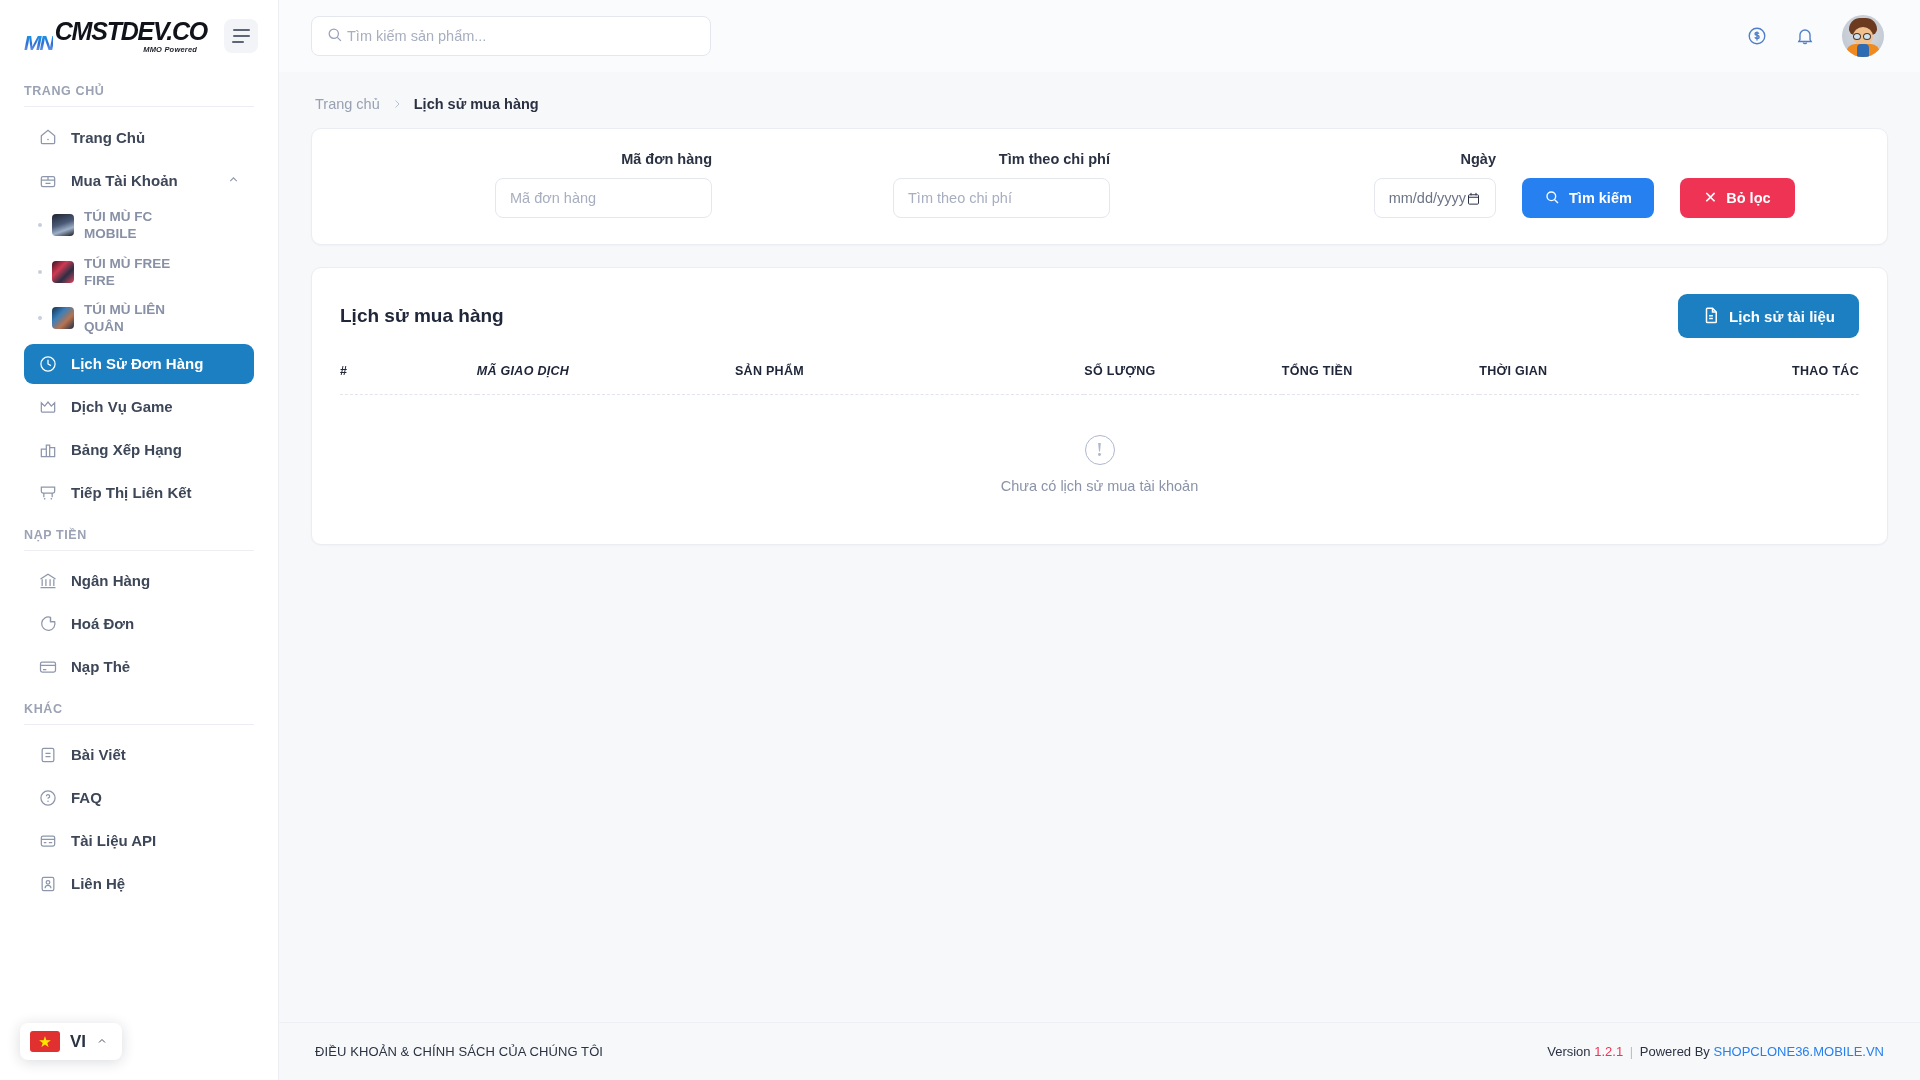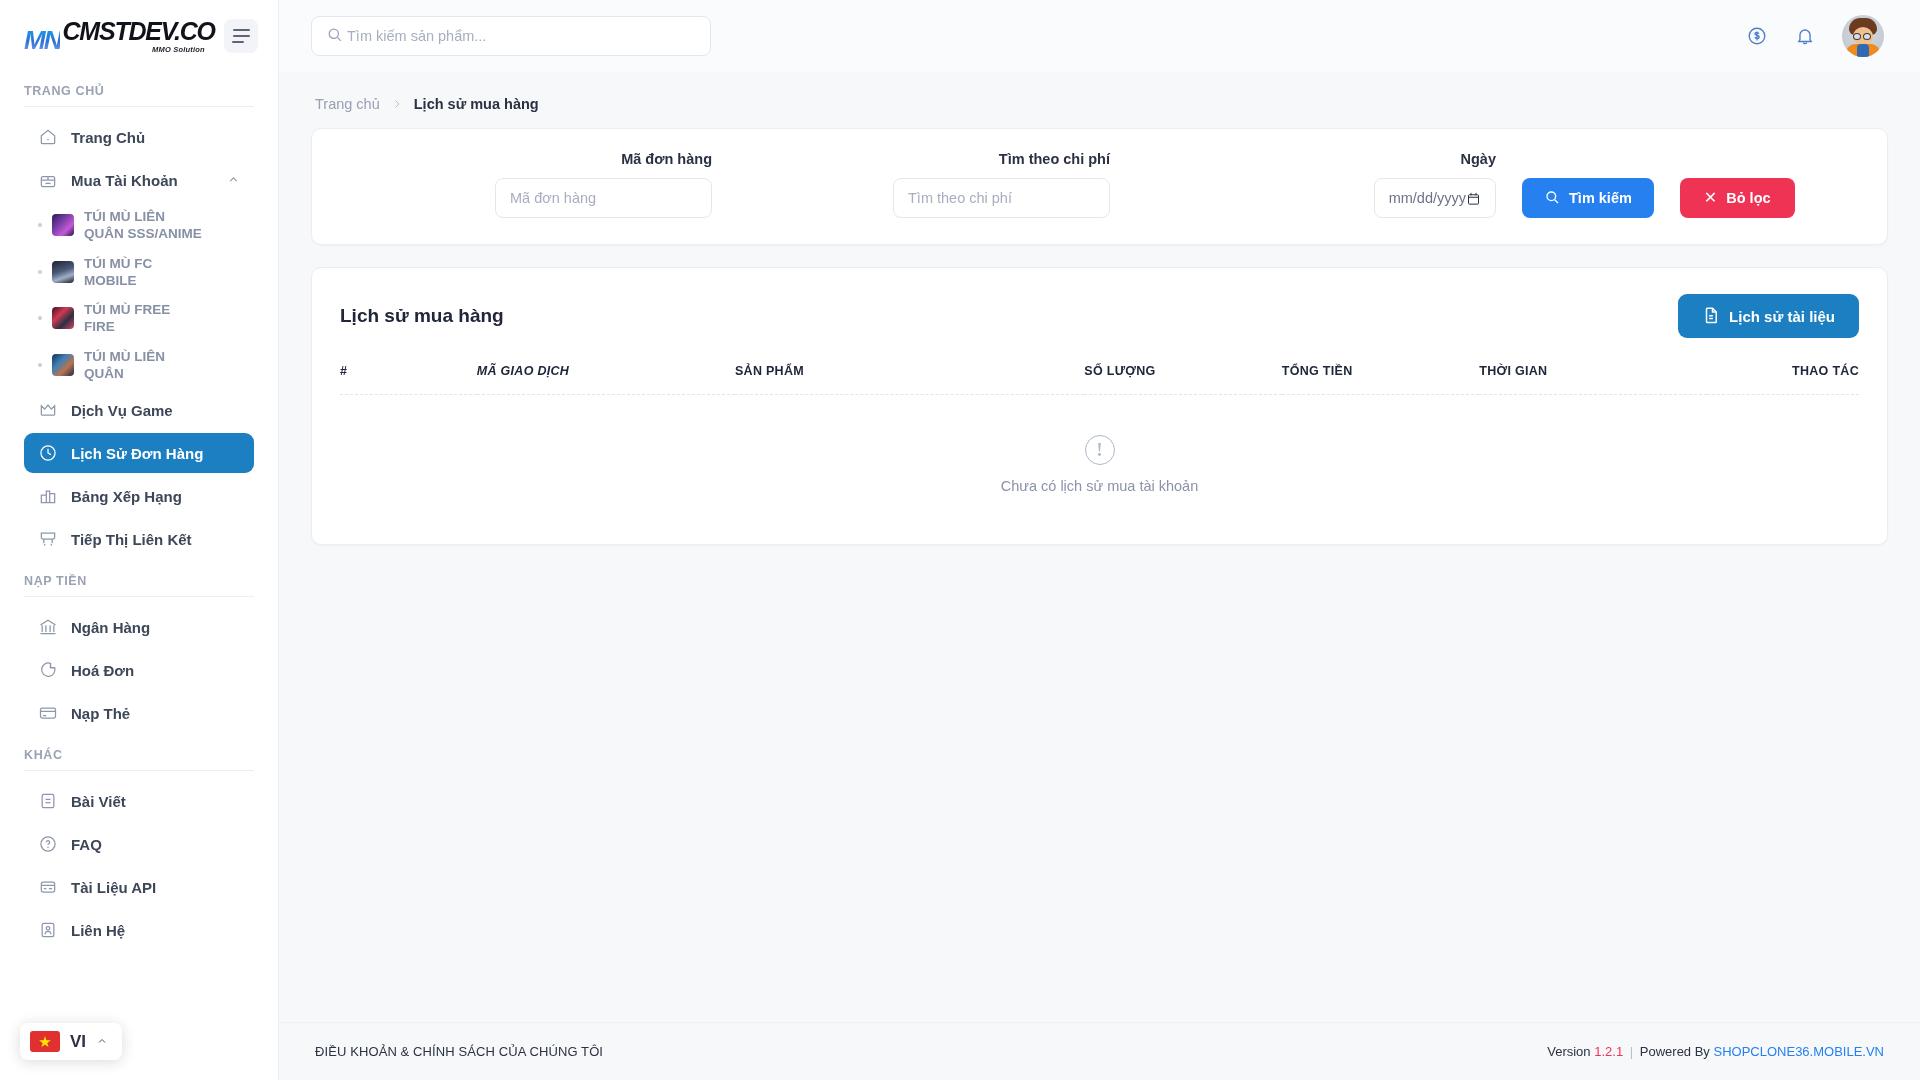--- a/index.html
+++ b/index.html
@@ -17,21 +17,21 @@
     border-right: 1px solid #eceef3;
     position: relative; flex: 0 0 279px;
     overflow: hidden;
   }
   .sb-head {
     height: 72px; display: flex; align-items: center;
     justify-content: space-between; padding: 0 20px 0 24px;
   }
   .logo { display: flex; align-items: flex-end; gap: 2px; }
   .logo-mark {
-    font-size: 26px; font-weight: 900; font-style: italic;
+    font-size: 21px; font-weight: 900; font-style: italic;
     letter-spacing: -2px; line-height: 1;
     background: linear-gradient(180deg,#14a5e8 0%,#2f6fd8 55%,#7aa2e8 100%);
     -webkit-background-clip: text; background-clip: text; color: transparent;
   }
   .logo-txtwrap { display:flex; flex-direction:column; align-items:flex-end; line-height:1; }
   .logo-txt {
     font-size: 25px; font-weight: 900; font-style: italic; color: #10131a;
     letter-spacing: -1.2px; line-height: 1;
   }
   .logo-sub {
@@ -205,21 +205,21 @@
 </style>
 </head>
 <body>
 
 <aside class="sidebar">
   <div class="sb-head">
     <div class="logo">
       <span class="logo-mark">MN</span>
       <span class="logo-txtwrap">
         <span class="logo-txt">CMSTDEV.CO</span>
-        <span class="logo-sub">MMO Solution</span>
+        <span class="logo-sub">MMO Powered</span>
       </span>
     </div>
     <div class="burger">
         <i></i>
         <i></i>
         <i></i>
       </div>
   </div>
 
   <div class="sb-section">TRANG CHỦ</div>
@@ -245,56 +245,51 @@
     <span>Mua Tài Khoản</span>
     <span class="chev">
       <svg viewBox="0 0 24 24">
           <polyline points="6,15 12,9 18,15"></polyline>
         </svg>
     </span>
   </div>
 
   <div class="sb-sub">
     <span class="dot"></span>
-    <span class="thumb th1"></span>
-    <span class="lbl">TÚI MÙ LIÊN QUÂN SSS/ANIME</span>
-  </div>
-  <div class="sb-sub">
-    <span class="dot"></span>
     <span class="thumb th2"></span>
     <span class="lbl">TÚI MÙ FC MOBILE</span>
   </div>
   <div class="sb-sub">
     <span class="dot"></span>
     <span class="thumb th3"></span>
     <span class="lbl">TÚI MÙ FREE FIRE</span>
   </div>
   <div class="sb-sub">
     <span class="dot"></span>
     <span class="thumb th4"></span>
     <span class="lbl">TÚI MÙ LIÊN QUÂN</span>
   </div>
 
-  <div class="sb-item">
-    <span class="ico">
-      <svg viewBox="0 0 24 24">
-          <path d="M4 7v10a1 1 0 0 0 1 1h14a1 1 0 0 0 1-1V7l-4 4-4-5-4 5z"></path>
-        </svg>
-    </span>
-    <span>Dịch Vụ Game</span>
-  </div>
-
   <div class="sb-item active">
     <span class="ico">
       <svg viewBox="0 0 24 24">
           <circle cx="12" cy="12" r="8.5"></circle>
           <polyline points="12,7 12,12 15.5,14"></polyline>
         </svg>
     </span>
     <span>Lịch Sử Đơn Hàng</span>
+  </div>
+
+  <div class="sb-item">
+    <span class="ico">
+      <svg viewBox="0 0 24 24">
+          <path d="M4 7v10a1 1 0 0 0 1 1h14a1 1 0 0 0 1-1V7l-4 4-4-5-4 5z"></path>
+        </svg>
+    </span>
+    <span>Dịch Vụ Game</span>
   </div>
 
   <div class="sb-item">
     <span class="ico">
       <svg viewBox="0 0 24 24">
           <path d="M10 6h4v14h-4zM4 11h6v9H4zM14 9h6v11h-6z"></path>
         </svg>
     </span>
     <span>Bảng Xếp Hạng</span>
   </div>

